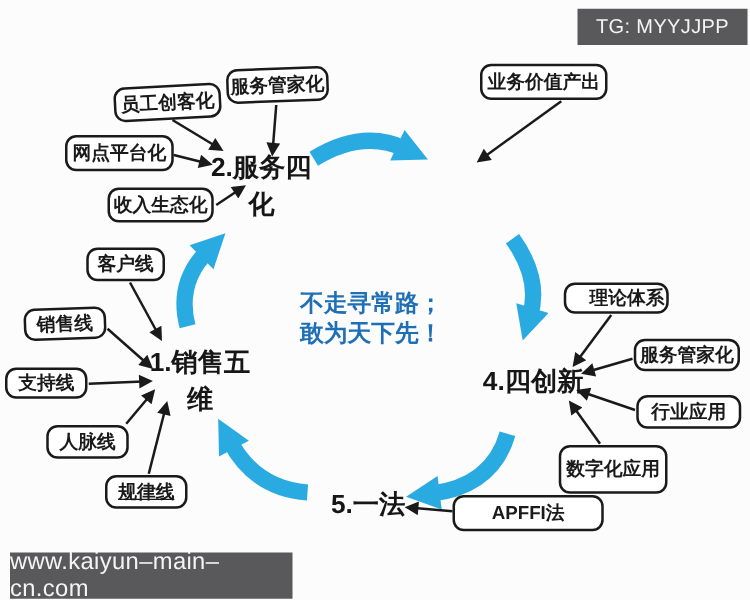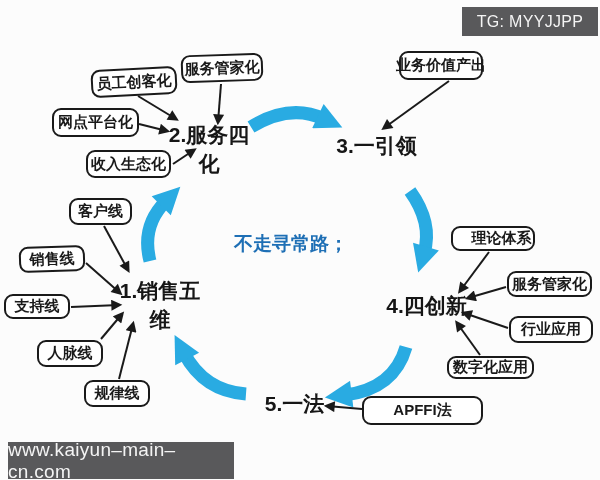--- a/index.html
+++ b/index.html
@@ -28,21 +28,21 @@
   .node-label{
     position:absolute;
     font-size:21px;font-weight:800;color:#161616;
     text-align:center;line-height:29px;
     white-space:nowrap;
     z-index:2;
   }
   .motto{
     position:absolute;
     font-size:19px;font-weight:800;
-    line-height:24px;
+    text-align:center;line-height:24px;
     z-index:2;
   }
   .badge{
     position:absolute;
     display:flex;align-items:center;justify-content:center;
     background:#59595b;color:#f4f4f4;
     z-index:5;
     letter-spacing:0.3px;
   }
   .badge.tg{font-size:16px;}
@@ -88,47 +88,47 @@
       <line x1="101" y1="339" x2="122" y2="314" marker-end="url(#blackhead)"></line>
       <line x1="119" y1="379" x2="133" y2="324" marker-end="url(#blackhead)"></line>
     </g>
   </svg>
 
   <div class="callout" style="left:181px;top:54px;width:82px;height:28px;transform:rotate(-2deg);">服务管家化</div>
   <div class="callout" style="left:91px;top:68px;width:86px;height:28px;transform:rotate(-3deg);">员工创客化</div>
   <div class="callout" style="left:86px;top:150px;width:85px;height:28px;">收入生态化</div>
   <div class="callout" style="left:52px;top:108px;width:87px;height:29px;">网点平台化</div>
 
-  <div class="callout" style="left:399px;top:51px;width:84px;height:29px;">业务价值产出</div>
+  <div class="callout" style="left:384px;top:51px;width:102px;height:29px;">业务价值产出</div>
 
   <div class="callout" style="left:451px;top:226px;width:84px;height:25px;padding-left:17px;">理论体系</div>
   <div class="callout" style="left:507px;top:271px;width:85px;height:26px;">服务管家化</div>
   <div class="callout" style="left:509px;top:316px;width:84px;height:27px;">行业应用</div>
-  <div class="callout" style="left:447px;top:356px;width:87px;height:23px;">数字化应用</div>
+  <div class="callout" style="left:447px;top:356px;width:87px;height:39px;">数字化应用</div>
 
   <div class="callout" style="left:362px;top:396px;width:121px;height:29px;">APFFI法</div>
 
   <div class="callout" style="left:69px;top:198px;width:63px;height:27px;">客户线</div>
   <div class="callout" style="left:19px;top:246px;width:66px;height:26px;transform:rotate(-2deg);">销售线</div>
   <div class="callout" style="left:4px;top:294px;width:66px;height:25px;">支持线</div>
   <div class="callout" style="left:37px;top:340px;width:66px;height:27px;">人脉线</div>
-  <div class="callout" style="left:84px;top:380px;width:66px;height:27px;">规律线</div>
+  <div class="callout" style="left:84px;top:380px;width:66px;height:27px;text-decoration:underline;">规律线</div>
 
   <div class="node-label" style="left:112px;top:276px;width:96px;">
     <div>1.销售五</div>
     <div>维</div>
   </div>
   <div class="node-label" style="left:164px;top:120px;width:90px;text-align:center;">
     <div>2.服务四</div>
     <div>化</div>
   </div>
-  <div class="node-label" style="left:329px;top:131px;width:95px;">3.一引领</div>
   <div class="node-label" style="left:379px;top:291px;width:95px;">4.四创新</div>
   <div class="node-label" style="left:257px;top:389px;width:75px;">5.一法</div>
 
   <div class="motto" style="left:234px;top:232px;width:126px;color:#1e6fb5;">
     <div>不走寻常路；</div>
+    <div>敢为天下先！</div>
   </div>
 
   <div class="badge tg" style="left:462px;top:7px;width:136px;height:29px;">TG: MYYJJPP</div>
   <div class="badge site" style="left:8px;top:442px;width:226px;height:37px;">www.kaiyun–main–cn.com</div>
 
 </div>
 
 </body></html>

